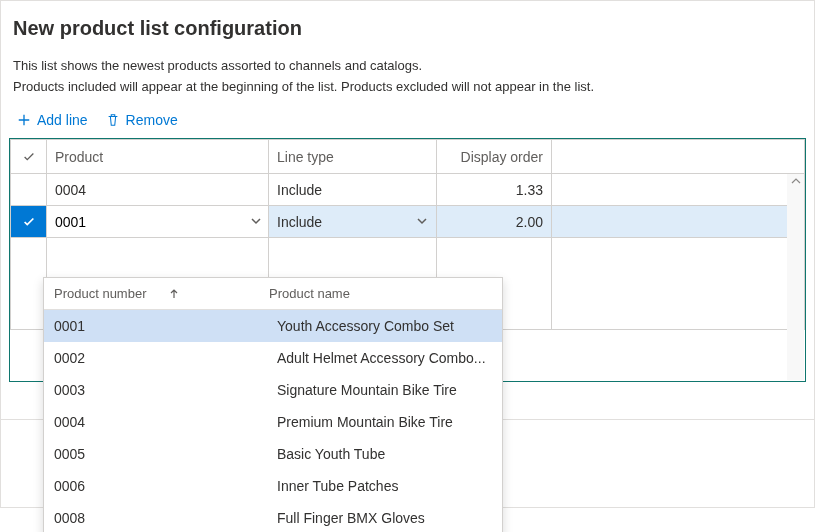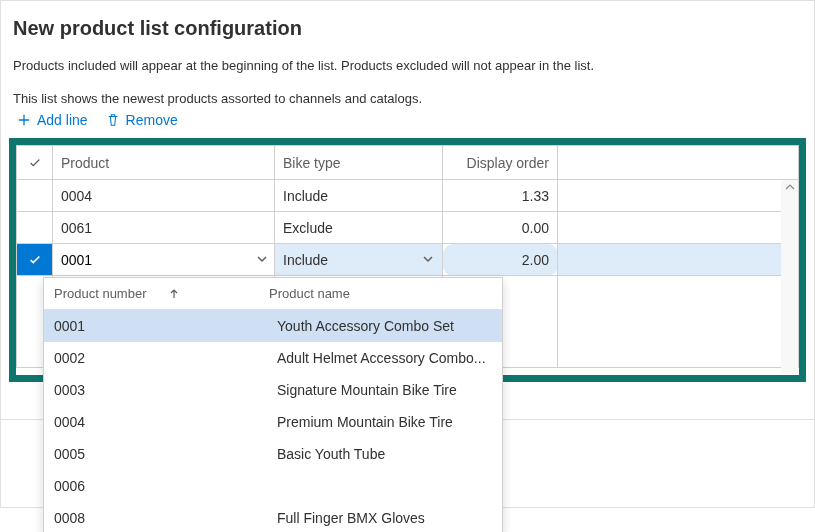--- a/index.html
+++ b/index.html
@@ -43,21 +43,21 @@
   .toolbar-btn {
     display: flex;
     align-items: center;
     gap: 6px;
     color: #0078d4;
     font-size: 14px;
     cursor: pointer;
   }
   .toolbar-btn svg { width: 14px; height: 14px; }
   .grid-wrap {
-    border: 7px solid #0f766e;
+    border: 1px solid #0f766e;
     width: 100%;
     position: relative;
   }
   .grid {
     width: 100%;
     border-collapse: collapse;
     table-layout: fixed;
   }
   .grid th, .grid td {
     border: 1px solid #d2d0ce;
@@ -73,21 +73,21 @@
     background: #fff;
   }
   .grid td {
     height: 32px;
     padding: 0 8px;
     background: #fff;
   }
   .col-check { width: 36px; text-align: center; }
   .col-product { width: 222px; }
   .col-linetype { width: 168px; }
-  .col-order { width: 115px; text-align: right; border-radius: 10px; }
+  .col-order { width: 115px; text-align: right; }
   .col-rest {  }
   .grid th.col-check, .grid td.col-check { padding:0; text-align:center; }
   .grid th.col-order, .grid td.col-order { text-align: right; }
   .row-sel .col-check {
     background: #0078d4;
     color: #fff;
   }
   .row-sel td { background: #deecf9; }
   .row-sel .col-product { background: #fff; padding:0; }
   .product-input {
@@ -188,22 +188,22 @@
     top:418px;
     border-top:1px solid #e1dfdd;
   }
   .arrow-up-svg { width:10px; height:10px; }
 </style>
 </head>
 <body>
 
 <div class="page">
   <div class="title">New product list configuration</div>
+  <div class="desc">This list shows the newest products assorted to channels and catalogs.</div>
   <div class="desc desc2">Products included will appear at the beginning of the list. Products excluded will not appear in the list.</div>
-  <div class="desc">This list shows the newest products assorted to channels and catalogs.</div>
 
   <div class="toolbar">
     <div class="toolbar-btn">
       <svg viewBox="0 0 16 16">
           <path d="M8 2v12M2 8h12" stroke="#0078d4" stroke-width="1.5" fill="none"></path>
         </svg>
       <span>Add line</span>
     </div>
     <div class="toolbar-btn">
       <svg viewBox="0 0 16 16">
@@ -225,38 +225,31 @@
       <thead>
         <tr>
           <th class="col-check">
             <div class="check-header">
               <svg viewBox="0 0 16 16">
                   <path d="M3 8l3 3 7-7" stroke="#605e5c" stroke-width="1.5" fill="none"></path>
                 </svg>
             </div>
           </th>
           <th class="col-product">Product</th>
-          <th class="col-linetype">Bike type</th>
+          <th class="col-linetype">Line type</th>
           <th class="col-order">Display order</th>
           <th class="col-rest"></th>
         </tr>
       </thead>
       <tbody id="grid-body">
       <tr>
             <td class="col-check"></td>
             <td class="col-product">0004</td>
             <td class="col-linetype">Include</td>
             <td class="col-order">1.33</td>
-            <td class="col-rest"></td>
-          </tr>
-          <tr>
-            <td class="col-check"></td>
-            <td class="col-product">0061</td>
-            <td class="col-linetype">Exclude</td>
-            <td class="col-order">0.00</td>
             <td class="col-rest"></td>
           </tr>
           <tr class="row-sel">
             <td class="col-check">
               <div class="check-cell">
                 <svg viewBox="0 0 16 16">
                   <path d="M3 8l3 3 7-7" stroke="#fff" stroke-width="2" fill="none"></path>
                 </svg>
               </div>
             </td>
@@ -325,20 +318,21 @@
         <div class="lookup-row">
           <div class="c1">0004</div>
           <div class="c2">Premium Mountain Bike Tire</div>
         </div>
         <div class="lookup-row">
           <div class="c1">0005</div>
           <div class="c2">Basic Youth Tube</div>
         </div>
         <div class="lookup-row">
           <div class="c1">0006</div>
+          <div class="c2">Inner Tube Patches</div>
         </div>
         <div class="lookup-row">
           <div class="c1">0008</div>
           <div class="c2">Full Finger BMX Gloves</div>
         </div>
       </div>
   </div>
 
 </div>
 

